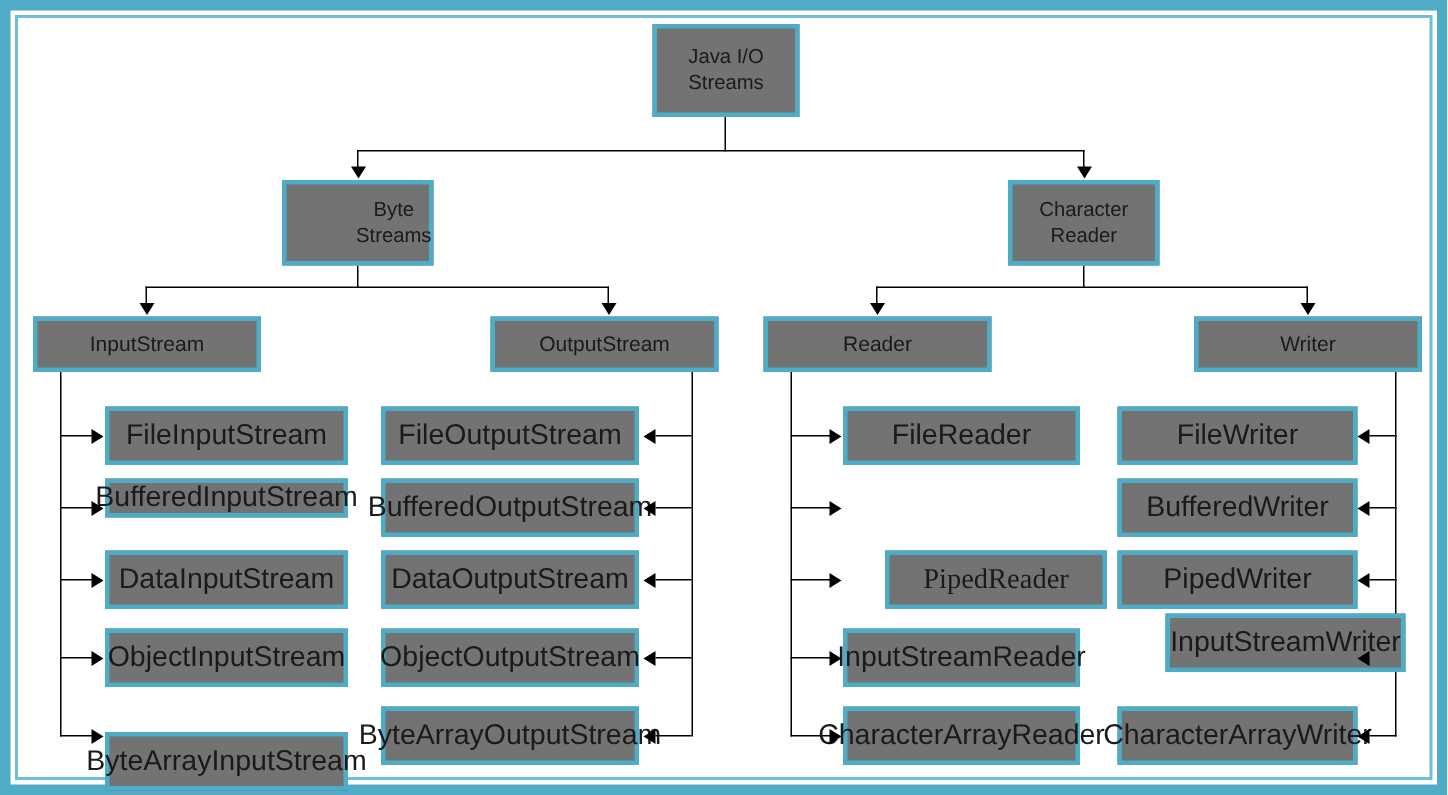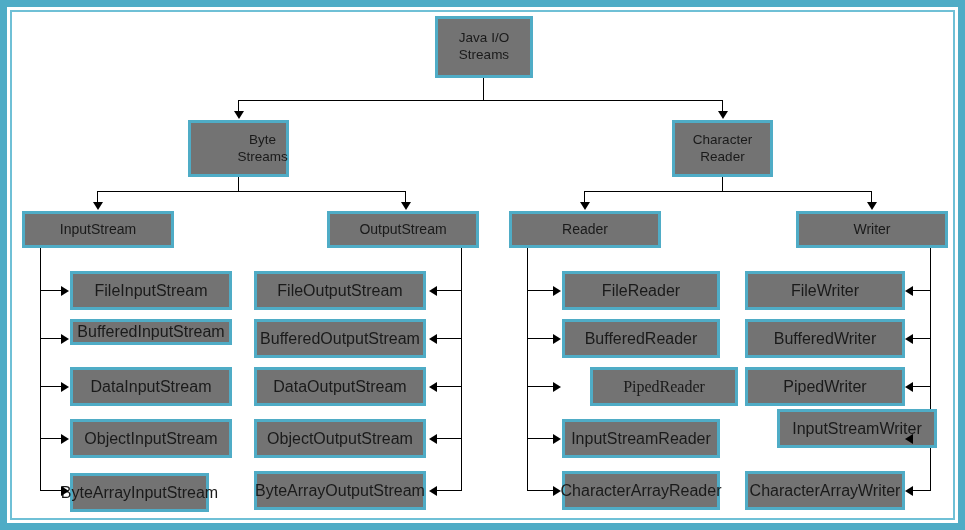--- a/index.html
+++ b/index.html
@@ -48,21 +48,21 @@
     z-index: 3;
   }
   .node .label {
     display: block;
     white-space: pre-line;
     padding: 0 4px;
   }
   .node-root       { font-size: 13.5px; }
   .node-level2     { font-size: 13.5px; }
   .node-level3     { font-size: 14px; }
-  .node-leaf       { font-size: 16px; }
+  .node-leaf       { font-size: 19px; }
 
   
   .line {
     position: absolute;
     background: #000000;
     z-index: 2;
   }
   .vline { width: 1.4px; }
   .hline { height: 1.4px; }
 
@@ -196,21 +196,21 @@
   </div>
   <div class="node node-leaf" style="left:70px; top:319px; width:162px; height:26px;">
     <span class="label">BufferedInputStream</span>
   </div>
   <div class="node node-leaf" style="left:70px; top:367px; width:162px; height:39px;">
     <span class="label">DataInputStream</span>
   </div>
   <div class="node node-leaf" style="left:70px; top:419px; width:162px; height:39px;">
     <span class="label">ObjectInputStream</span>
   </div>
-  <div class="node node-leaf" style="left:70px; top:473px; width:139px; height:39px;justify-content:center;">
+  <div class="node node-leaf" style="left:70px; top:488px; width:162px; height:39px;justify-content:center;">
     <span class="label">ByteArrayInputStream</span>
   </div>
 
   <div class="node node-leaf" style="left:254px; top:271px; width:172px; height:39px;">
     <span class="label">FileOutputStream</span>
   </div>
   <div class="node node-leaf" style="left:254px; top:319px; width:172px; height:39px;">
     <span class="label">BufferedOutputStream</span>
   </div>
   <div class="node node-leaf" style="left:254px; top:367px; width:172px; height:39px;">
@@ -219,23 +219,20 @@
   <div class="node node-leaf" style="left:254px; top:419px; width:172px; height:39px;">
     <span class="label">ObjectOutputStream</span>
   </div>
   <div class="node node-leaf" style="left:254px; top:471px; width:172px; height:39px;">
     <span class="label">ByteArrayOutputStream</span>
   </div>
 
   <div class="node node-leaf" style="left:562px; top:271px; width:158px; height:39px;">
     <span class="label">FileReader</span>
   </div>
-  <div class="node node-leaf" style="left:562px; top:319px; width:158px; height:39px;">
-    <span class="label">BufferedReader</span>
-  </div>
   <div class="node node-leaf" style="left:590px; top:367px; width:148px; height:39px;font-family:Liberation Serif, serif;">
     <span class="label">PipedReader</span>
   </div>
   <div class="node node-leaf" style="left:562px; top:419px; width:158px; height:39px;">
     <span class="label">InputStreamReader</span>
   </div>
   <div class="node node-leaf" style="left:562px; top:471px; width:158px; height:39px;">
     <span class="label">CharacterArrayReader</span>
   </div>
 

